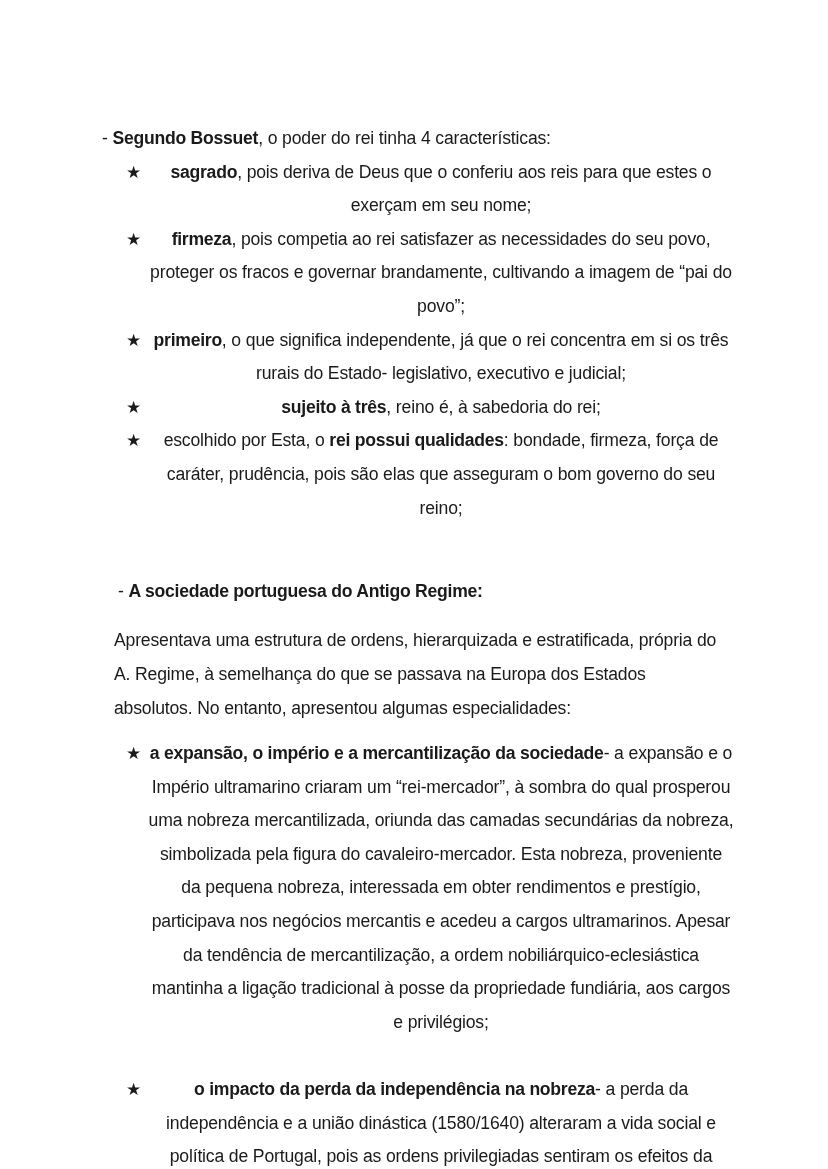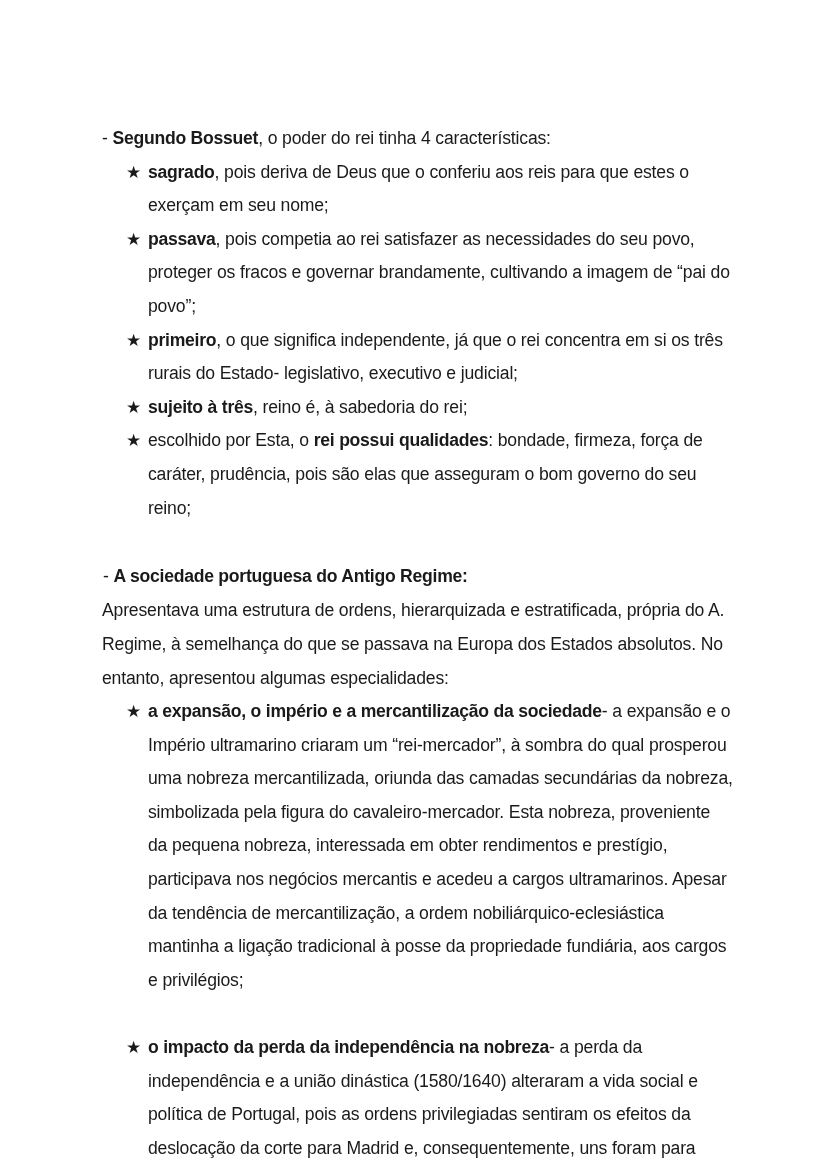--- a/index.html
+++ b/index.html
@@ -40,25 +40,25 @@
     color: #1a1a1a;
     text-align: left;
     word-spacing: 0.005em;
   }
 
   .section-lead {
     margin: 0;
   }
 
   .heading-line {
-    margin: 1px;
+    margin: 16px;
   }
 
   .para {
-    margin: 0;
+    margin: 12px;
   }
 
   strong, .bold {
     font-weight: 700;
     letter-spacing: -0.015em;
   }
 
   
   .star-list {
     list-style: none;
@@ -79,20 +79,21 @@
     width: 20px;
     line-height: 33.6px;
     font-size: 17px;
     text-align: left;
     color: #1a1a1a;
     user-select: none;
   }
 
   .star-item .star-text {
     display: block;
+    text-align: center;
   }
 
   
   .gap-block {
     height: 33.6px;
   }
 </style>
 </head>
 <body style="background: rgb(255, 255, 255); color: rgb(26, 26, 26);">
 
@@ -105,21 +106,21 @@
 
       <ul class="star-list">
 
         <li class="star-item block">
           <span class="star-icon">★</span>
           <span class="star-text"><strong>sagrado</strong><span>, pois deriva de Deus que o conferiu aos reis para que estes o exerçam em seu nome;</span></span>
         </li>
 
         <li class="star-item block">
           <span class="star-icon">★</span>
-          <span class="star-text"><strong>passava</strong><span>, pois competia ao rei satisfazer as necessidades do seu povo, proteger os fracos e governar brandamente, cultivando a imagem de “pai do povo”;</span></span>
+          <span class="star-text"><strong>firmeza</strong><span>, pois competia ao rei satisfazer as necessidades do seu povo, proteger os fracos e governar brandamente, cultivando a imagem de “pai do povo”;</span></span>
         </li>
 
         <li class="star-item block">
           <span class="star-icon">★</span>
           <span class="star-text"><strong>primeiro</strong><span>, o que significa independente, já que o rei concentra em si os três rurais do Estado- legislativo, executivo e judicial;</span></span>
         </li>
 
         <li class="star-item block">
           <span class="star-icon">★</span>
           <span class="star-text"><strong>sujeito à três</strong><span>, reino é, à sabedoria do rei;</span></span>

